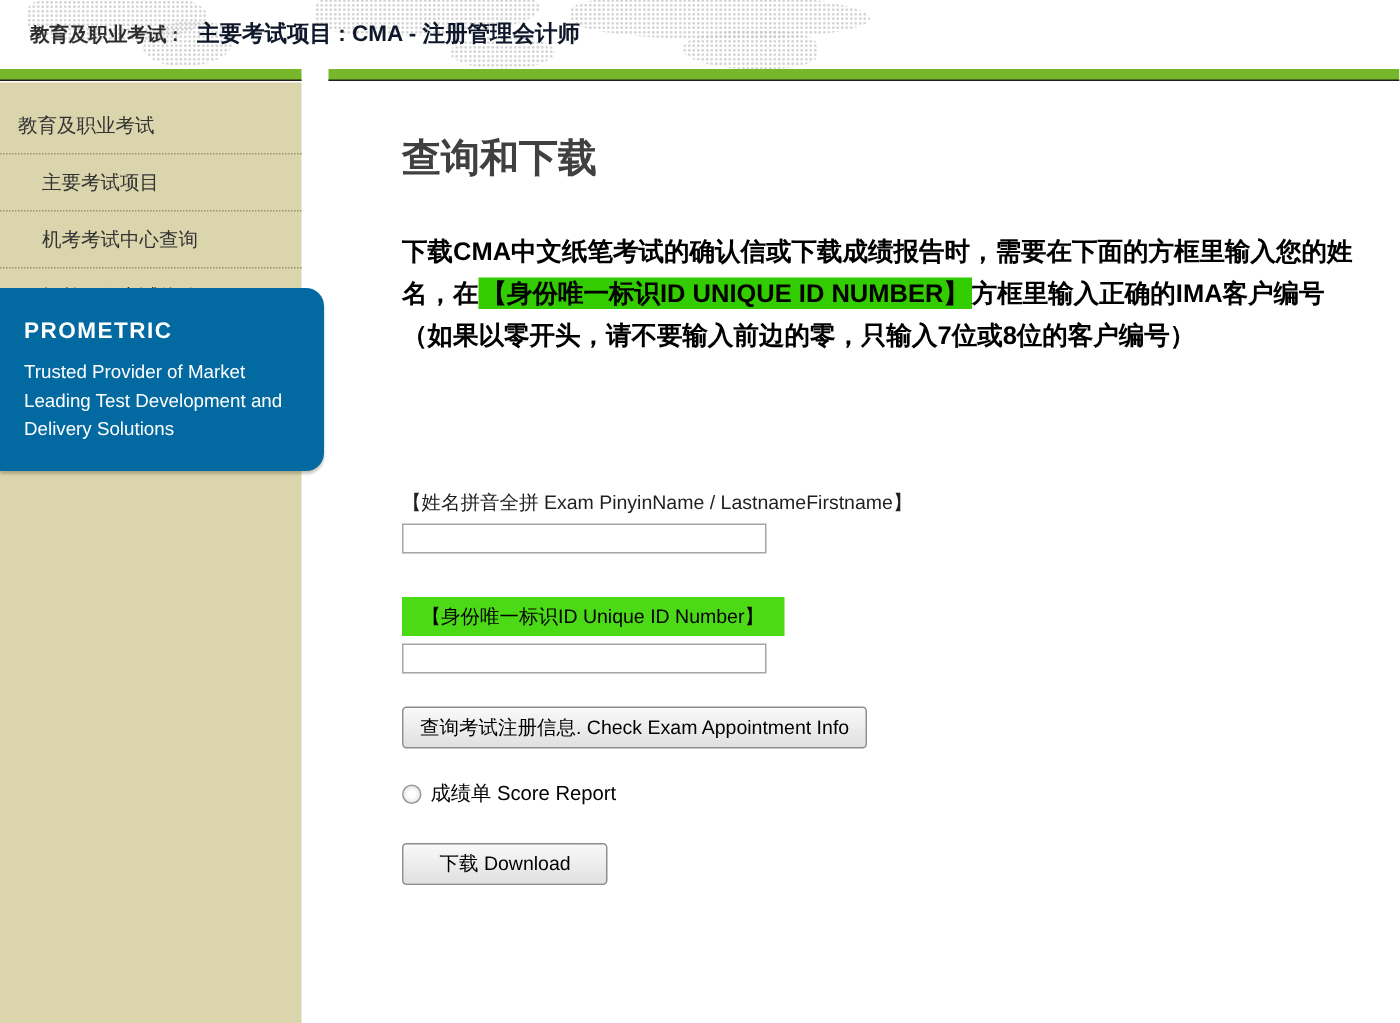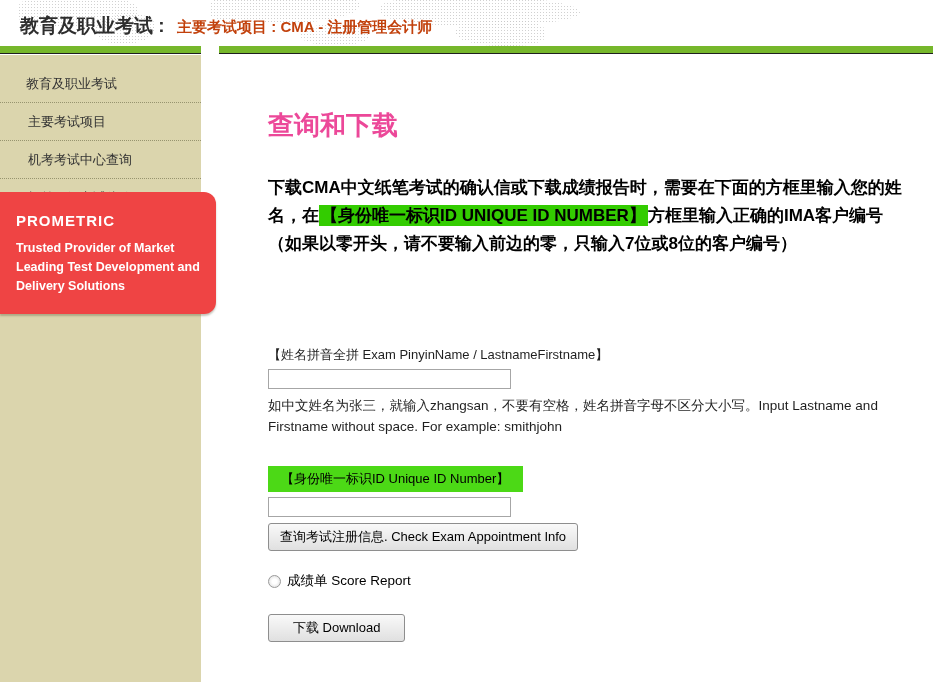--- a/index.html
+++ b/index.html
@@ -25,59 +25,59 @@
   }
   .blob1 { left: 18px; top: -6px; width: 120px; height: 34px; border-radius: 45% 55% 60% 40%; }
   .blob2 { left: 95px; top: 14px; width: 60px; height: 30px; border-radius: 60% 40% 55% 45%; }
   .blob3 { left: 210px; top: -10px; width: 150px; height: 34px; border-radius: 50% 50% 65% 35%; }
   .blob4 { left: 380px; top: -4px; width: 200px; height: 30px; border-radius: 40% 60% 50% 50%; }
   .blob5 { left: 455px; top: 20px; width: 90px; height: 26px; border-radius: 55% 45% 40% 60%; }
   .blob6 { left: 300px; top: 24px; width: 70px; height: 22px; border-radius: 50%; }
   .header-line {
     position: absolute; left: 20px; top: 13px; white-space: nowrap;
   }
-  .site-title { font-size: 19px; font-weight: bold; color: #2e2e2e; }
+  .site-title { font-size: 13px; font-weight: bold; color: #2e2e2e; }
   .breadcrumb { font-size: 15px; font-weight: bold; margin-left: 8px; }
 
   
   .greenbar { position: absolute; top: 46px; height: 8px; border-bottom: 1px solid #1f1f1f; }
   .greenbar-left  { left: 0;   width: 201px; }
   .greenbar-right { left: 219px; width: 714px; }
 
   
   .sidebar {
     position: absolute; left: 0; top: 55px; width: 201px; height: 627px;
     background: #dbd5ad;
   }
   .menu { list-style: none; padding-top: 10px; }
   .menu li {
     font-size: 13px; color: #333;
     padding: 10px 6px 9px 28px;
     border-bottom: 1px dotted #97946f;
     cursor: pointer;
   }
-  .menu li.root { padding-left: 26px; }
+  .menu li.root { padding-left: 12px; }
   .menu-end-line { height: 0; border-bottom: 2px solid #6b6a4b; }
 
   .promo {
     position: absolute; left: 0; top: 137px; width: 216px; height: 122px;
     border-radius: 0 12px 12px 0;
     padding: 20px 14px 0 16px;
     box-shadow: 0 2px 2px rgba(90,90,60,0.35);
   }
   .promo-brand { color: #fff; font-weight: bold; font-size: 15px; letter-spacing: 1px; }
-  .promo-tagline { color: #fff; font-weight: bold; font-size: 12.5px; line-height: 19px; margin-top: 10px; }
+  .promo-tagline { color: #fff; font-weight: normal; font-size: 12.5px; line-height: 19px; margin-top: 10px; }
 
   
   .main {
     position: absolute; left: 219px; top: 55px; width: 714px; height: 627px;
     background: #fff;
     padding: 33px 26px 0 49px;
   }
-  .page-title { font-size: 26px; font-weight: bold; color: #ec4899; margin-top: 20px; }
+  .page-title { font-size: 26px; font-weight: bold; color: #404040; }
   .intro {
     margin-top: 31px;
     font-size: 17px; font-weight: bold; line-height: 28px;
     width: 642px; color: #000;
   }
   .hl { padding: 1px 2px; }
 
   .field-label { font-size: 13px; color: #1f1f1f; }
   .name-label { margin-top: 88px; }
   .text-input {
@@ -97,21 +97,21 @@
   }
   .btn {
     display: inline-block;
     border: 1px solid #8e8e8e; border-radius: 3px;
     background: linear-gradient(#f9f9f9, #e0e0e0);
     font-size: 13px; color: #000;
     padding: 4px 11px;
     cursor: pointer;
     font-family: "Liberation Sans", "DejaVu Sans", sans-serif;
   }
-  .check-btn { margin-top: 6px; }
+  .check-btn { margin-top: 22px; }
   .filetype-label { margin-top: 55px; }
   .radio-row { margin-top: 21px; display: flex; align-items: center; font-size: 13.5px; color: #000; }
   .radio-dot {
     width: 13px; height: 13px; border-radius: 50%;
     border: 1px solid #9a9a9a;
     background: radial-gradient(#ffffff 30%, #d8d8d8);
     margin-right: 6px; flex: 0 0 auto;
     cursor: pointer;
   }
   .download-btn { margin-top: 24px; padding: 4px 24px; }
@@ -121,49 +121,48 @@
 
 <div class="header">
   <div class="map-blob blob1"></div>
   <div class="map-blob blob2"></div>
   <div class="map-blob blob3"></div>
   <div class="map-blob blob4"></div>
   <div class="map-blob blob5"></div>
   <div class="map-blob blob6"></div>
   <div class="header-line">
     <span class="site-title">教育及职业考试 :</span>
-    <span class="breadcrumb accent-text" style="color: #c2410c;">主要考试项目 : CMA - 注册管理会计师</span>
+    <span class="breadcrumb accent-text" style="color: #0f172a;">主要考试项目 : CMA - 注册管理会计师</span>
   </div>
 </div>
 
 <div class="greenbar greenbar-left accent-bg" style="background: rgb(118, 183, 43);"></div>
 <div class="greenbar greenbar-right accent-bg" style="background: rgb(118, 183, 43);"></div>
 
 <div class="sidebar" style="background: rgb(219, 213, 173);">
   <ul class="menu">
     <li class="root">教育及职业考试</li>
     <li>主要考试项目</li>
     <li>机考考试中心查询</li>
     <li>提前了解考试体验</li>
   </ul>
   <div class="menu-end-line"></div>
-  <div class="promo accent-bg" style="background: #ef4444;">
+  <div class="promo accent-bg" style="background: #0369a1;">
     <div class="promo-brand">PROMETRIC</div>
     <div class="promo-tagline">Trusted Provider of Market Leading Test Development and Delivery Solutions</div>
   </div>
 </div>
 
 <div class="main">
   <h1 class="page-title">查询和下载</h1>
 
   <p class="intro"><span>下载CMA中文纸笔考试的确认信或下载成绩报告时，需要在下面的方框里输入您的姓名，在</span><span class="hl highlight-bg" style="background: rgb(51, 204, 0);">【身份唯一标识ID UNIQUE ID NUMBER】</span><span>方框里输入正确的IMA客户编号（如果以零开头，请不要输入前边的零，只输入7位或8位的客户编号）</span></p>
 
   <div class="field-label name-label">【姓名拼音全拼 Exam PinyinName / LastnameFirstname】</div>
   <input class="text-input" type="text" value="" style="">
-  <div class="hint">如中文姓名为张三，就输入zhangsan，不要有空格，姓名拼音字母不区分大小写。Input Lastname and Firstname without space. For example: smithjohn</div>
 
   <div class="id-label idlabel-bg" style="background: rgb(76, 217, 22);">【身份唯一标识ID Unique ID Number】</div>
   <input class="text-input" type="text" value="" style="">
 
   <button class="btn check-btn">查询考试注册信息. Check Exam Appointment Info</button>
 
   <div class="radio-row">
     <span class="radio-dot"></span>
     <span>成绩单 Score Report</span>
   </div>

